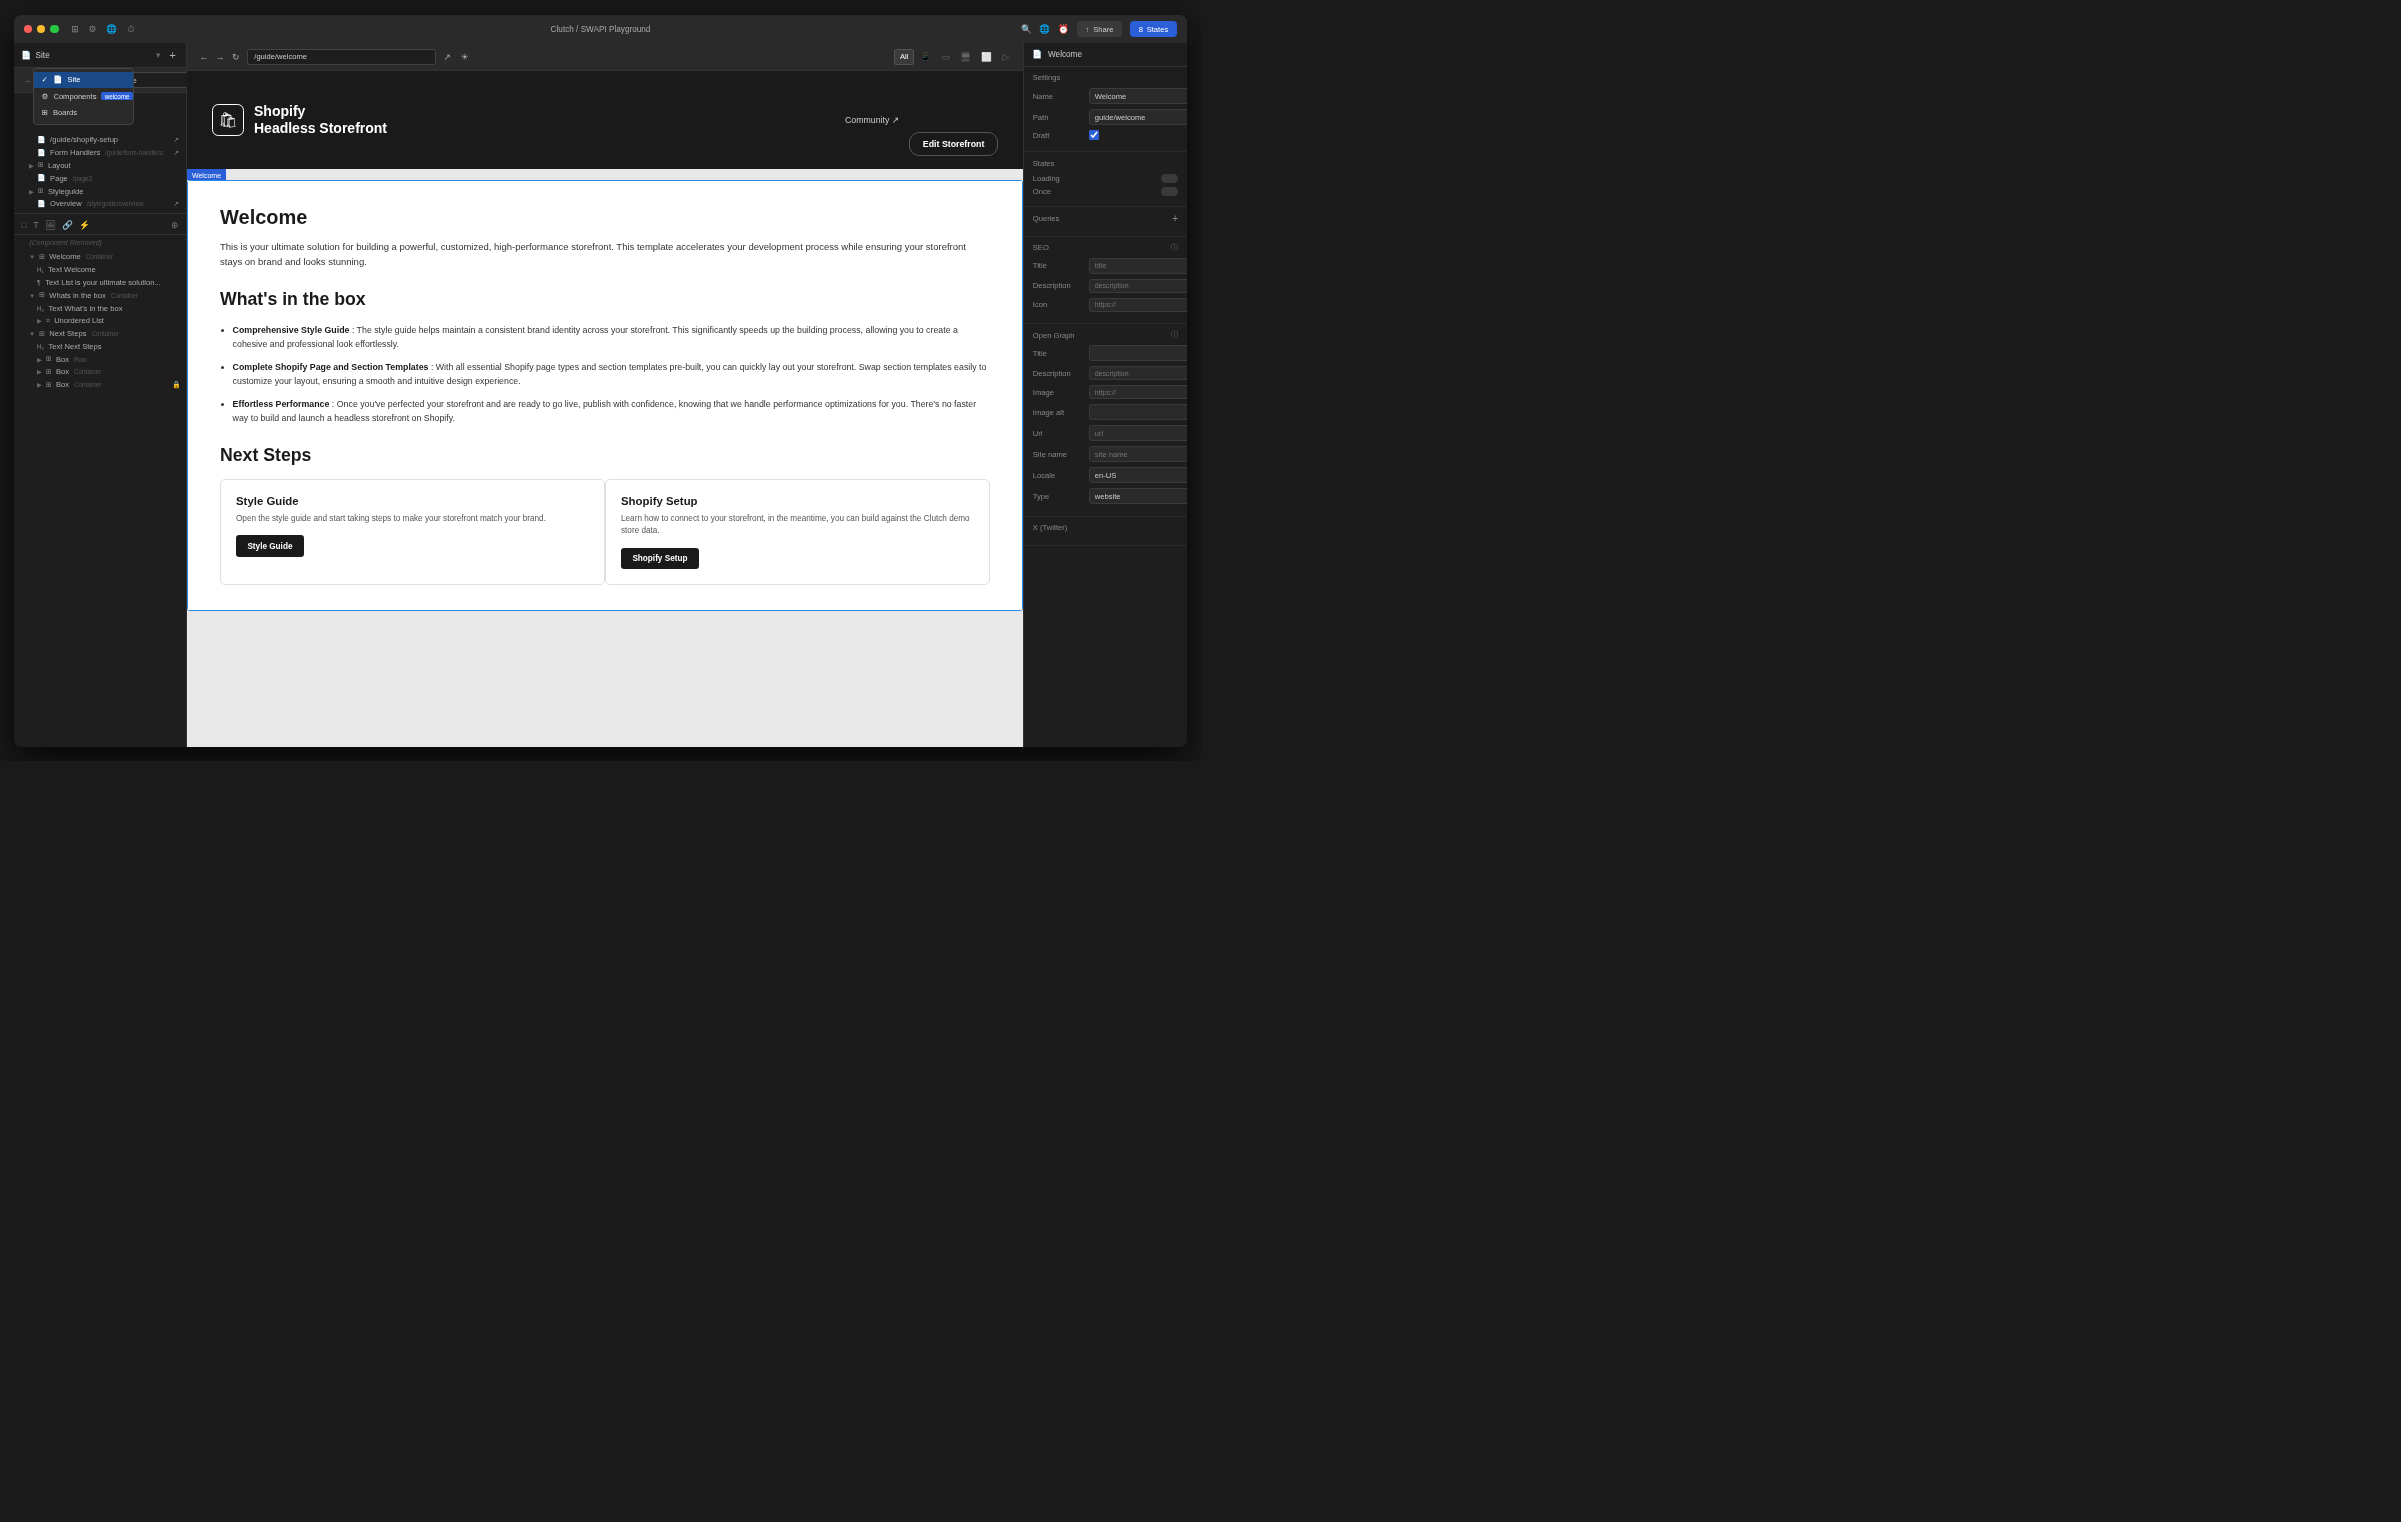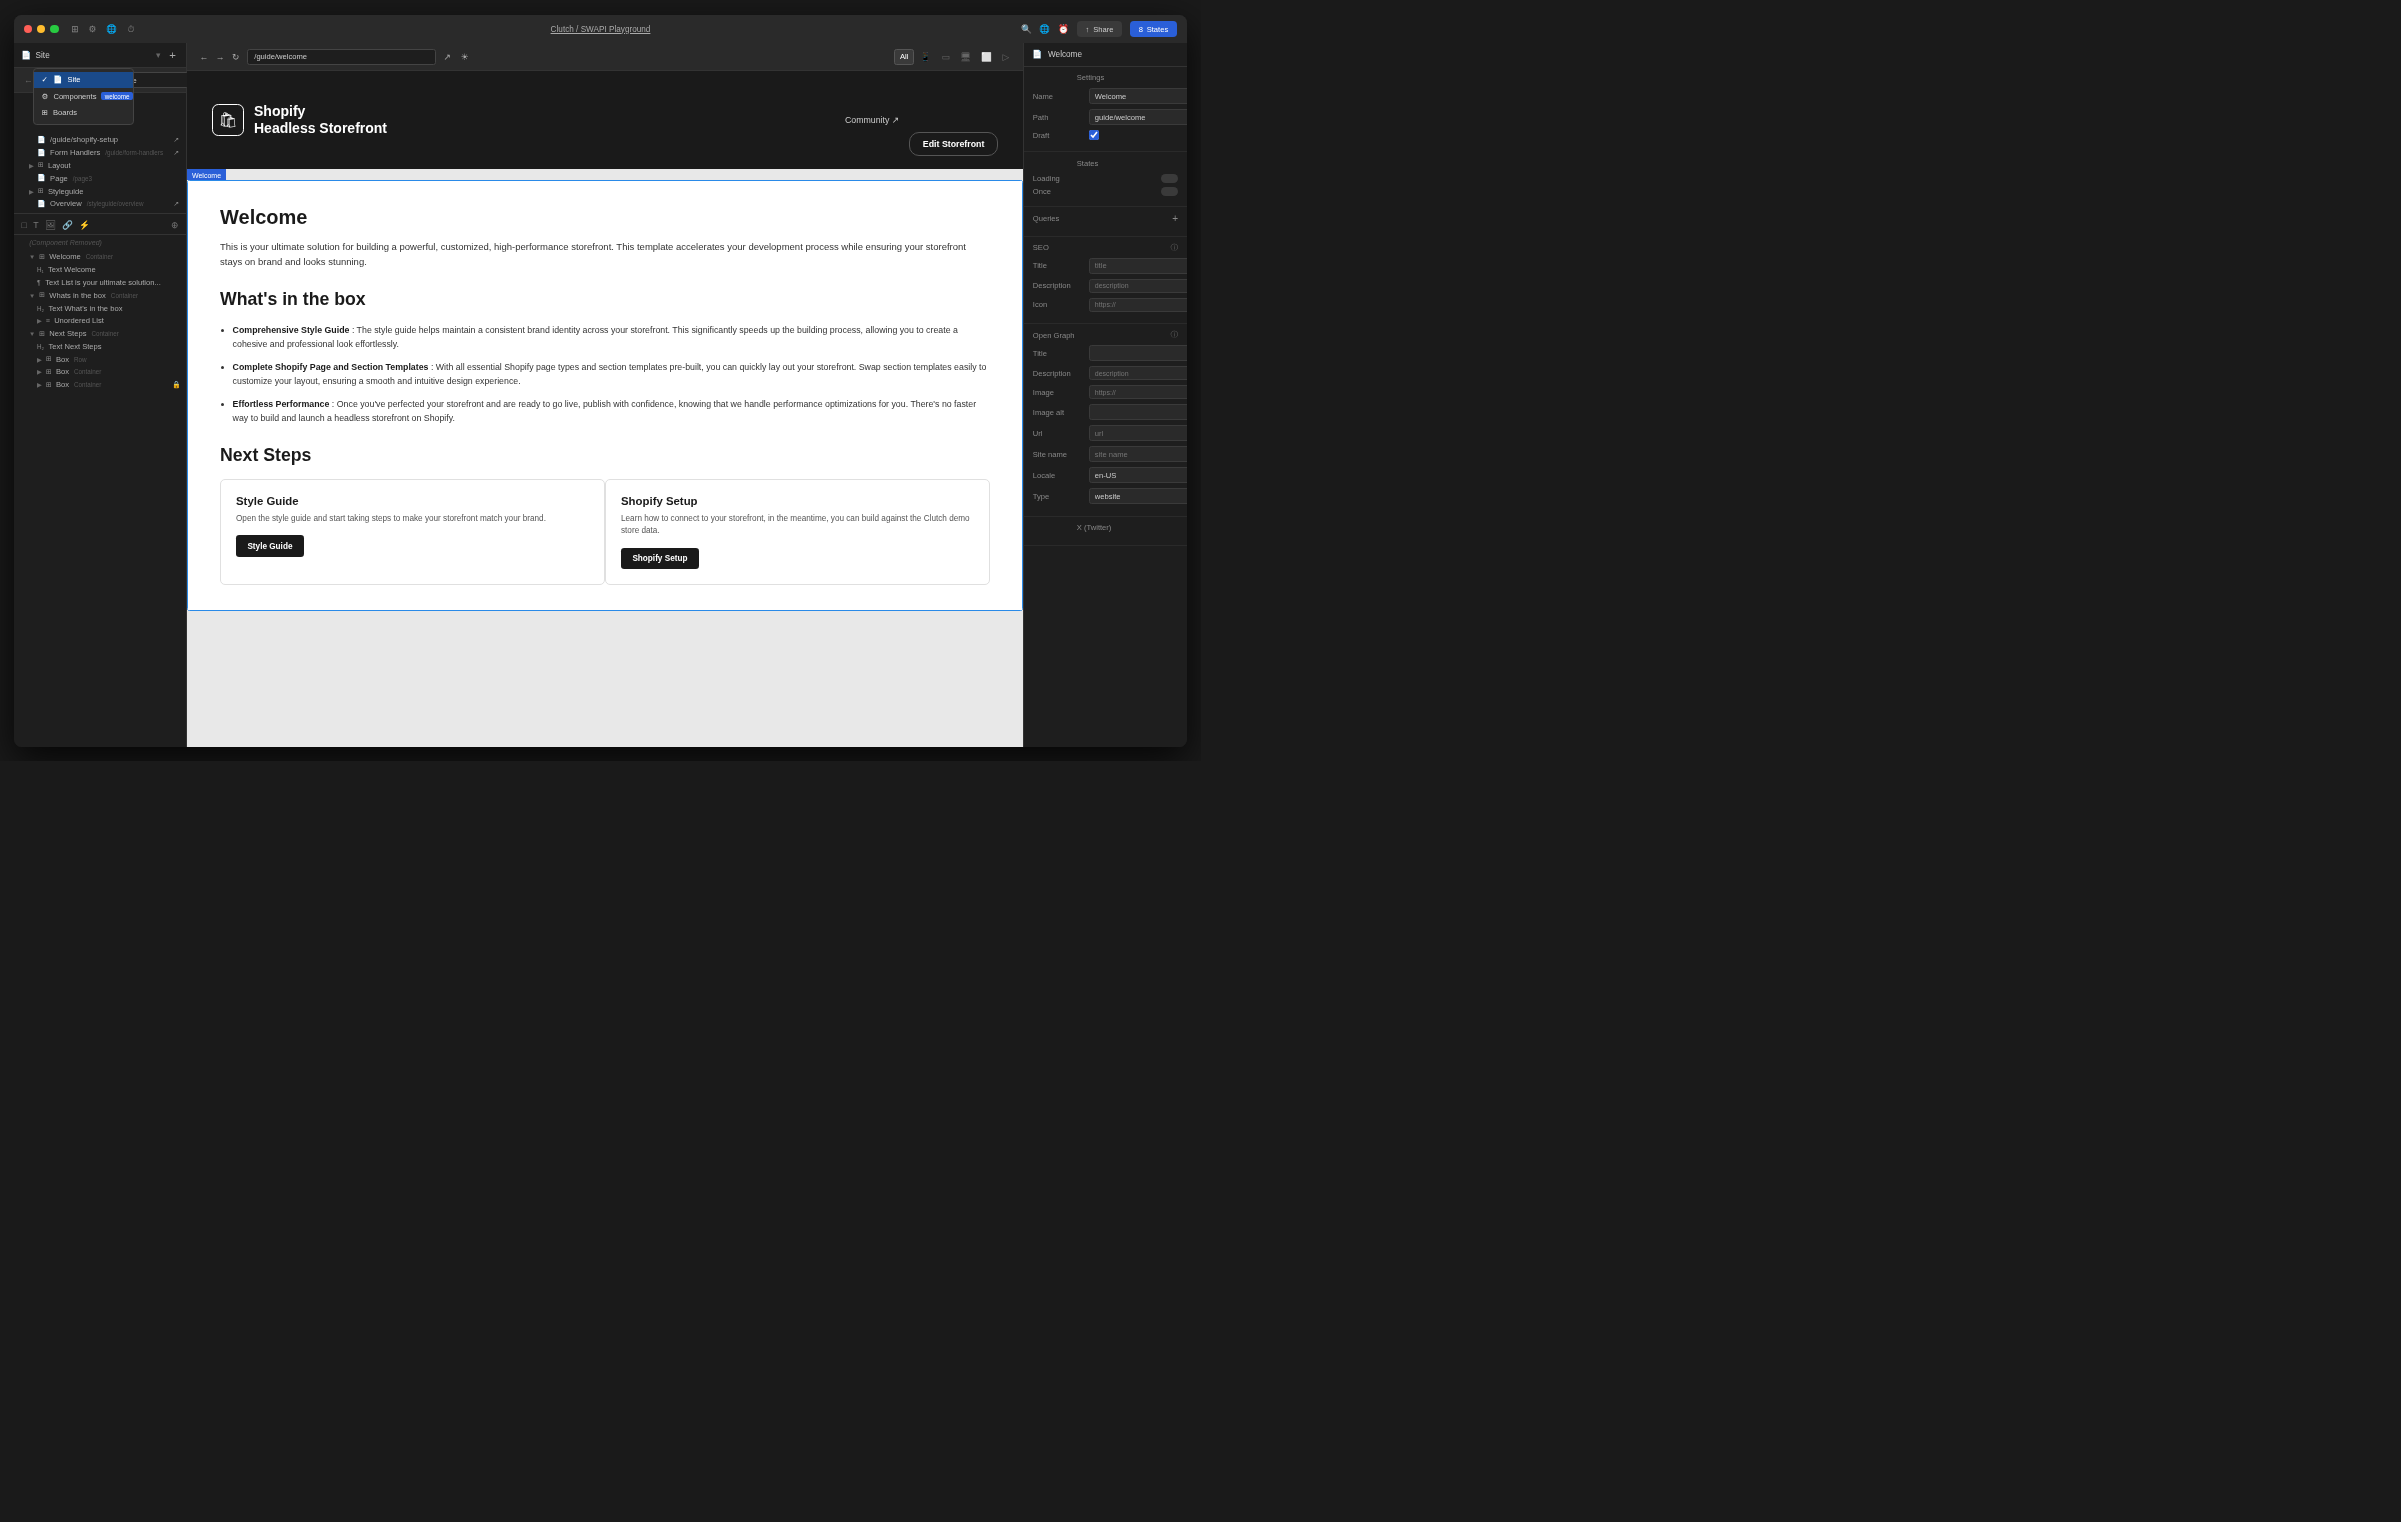--- a/index.html
+++ b/index.html
@@ -56,21 +56,20 @@
     }
     .titlebar-center {
       position: absolute;
       left: 50%;
       transform: translateX(-50%);
       font-size: 8.2px;
       color: #aaa;
       display: flex;
       align-items: center;
       gap: 3.8px;
-      text-decoration: underline;
     }
     .titlebar-right {
       margin-left: auto;
       display: flex;
       align-items: center;
       gap: 7.6px;
     }
     .titlebar-btn {
       background: #3a3a3a;
       border: none;
@@ -444,21 +443,20 @@
 
     .panel-section {
       padding: 6.3px 8.8px;
       border-bottom: 0.6px solid #2a2a2a;
     }
     .panel-section-title {
       font-size: 7.6px;
       color: #888;
       margin-bottom: 6.3px;
       font-weight: 500;
-      margin-left: 44px;
     }
     .panel-field {
       display: flex;
       align-items: center;
       margin-bottom: 5px;
       gap: 12px;
     }
     .panel-label {
       font-size: 7.6px;
       color: #888;

